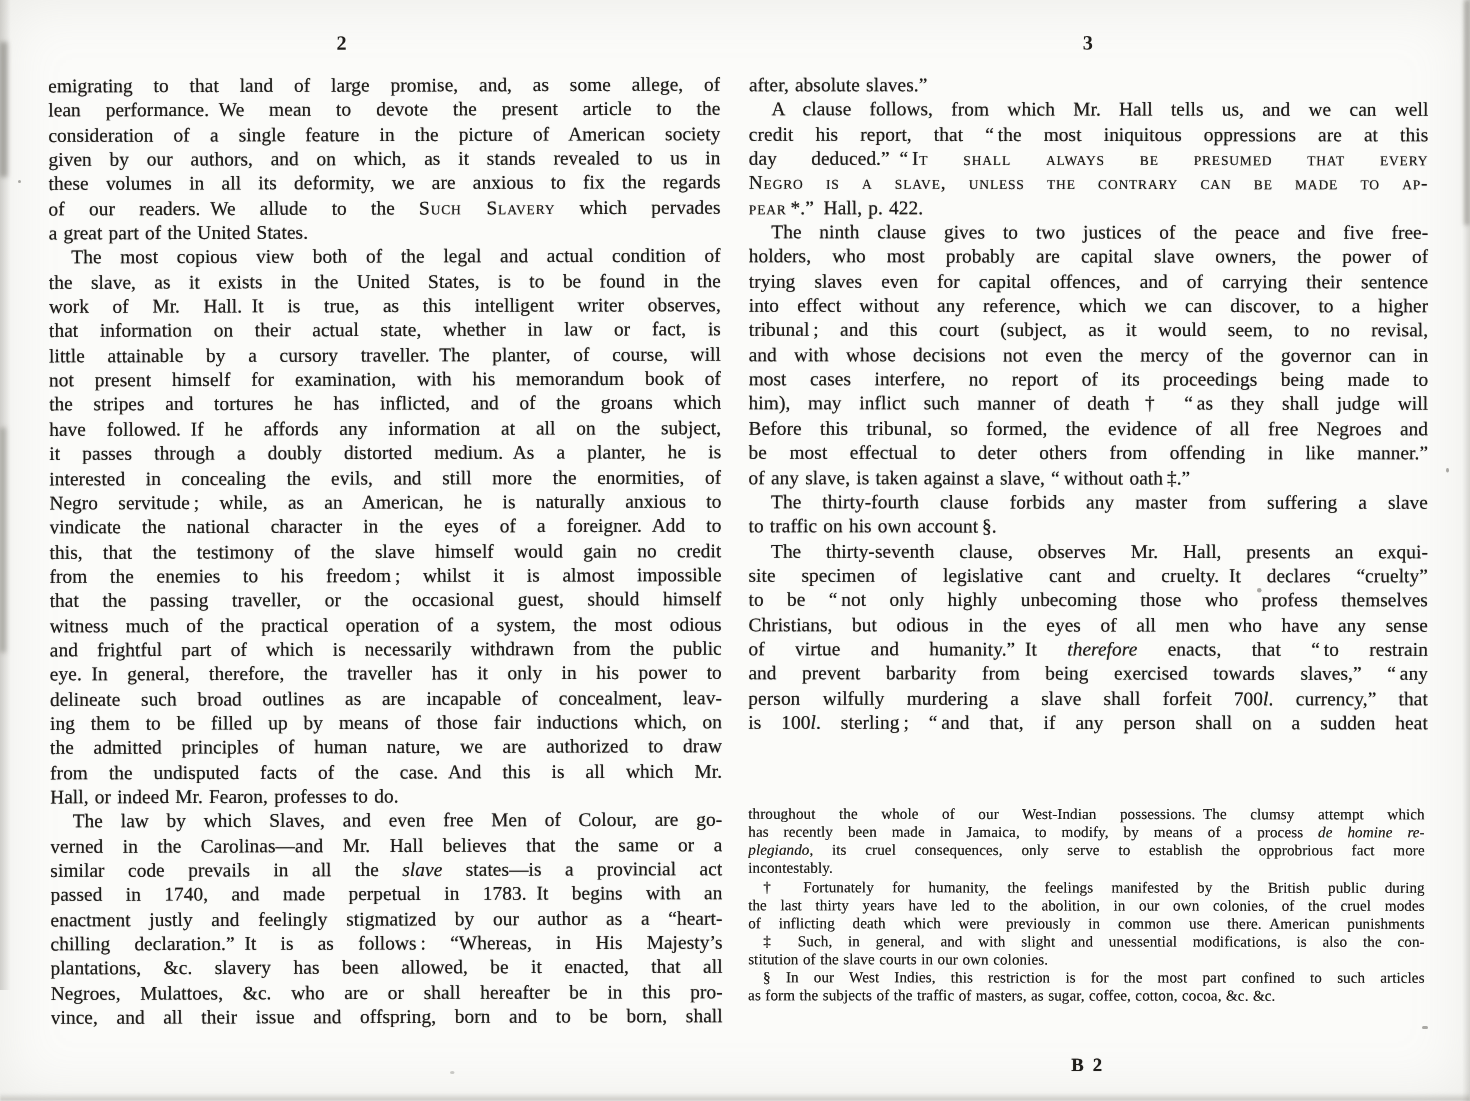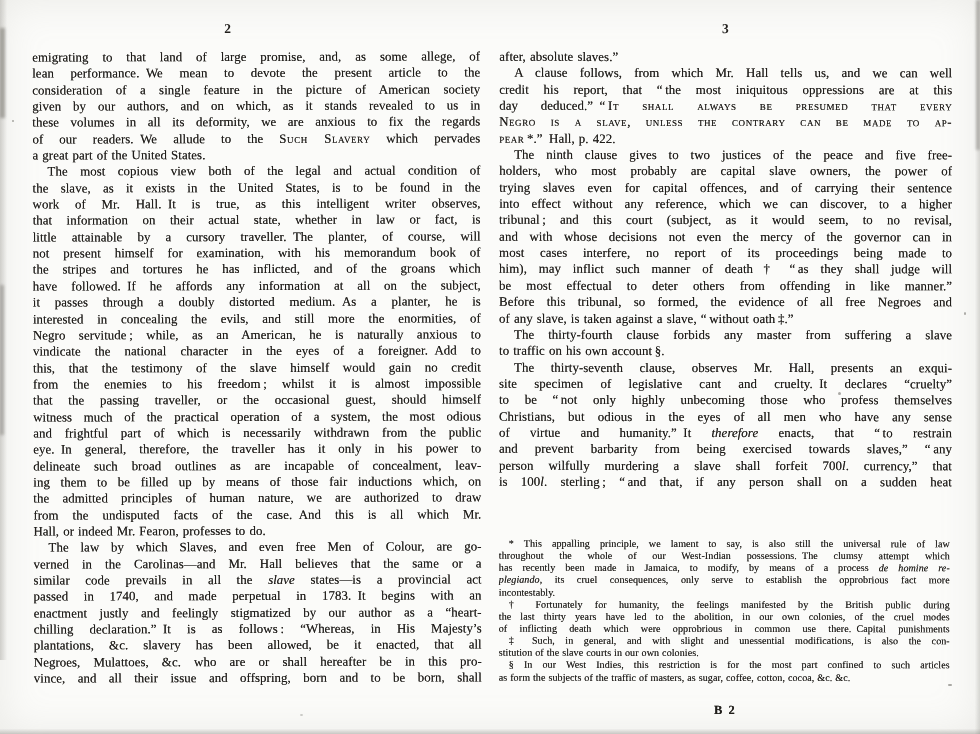--- a/index.html
+++ b/index.html
@@ -133,43 +133,42 @@
         <div class="line"><span class="sc">Negro is a slave, unless the contrary can be made to ap-</span></div>
         <div class="line end"><span class="sc">pear</span><span> *.” Hall, p. 422.</span></div>
         <div class="line in"><span>The ninth clause gives to two justices of the peace and five free-</span></div>
         <div class="line"><span>holders, who most probably are capital slave owners, the power of</span></div>
         <div class="line"><span>trying slaves even for capital offences, and of carrying their sentence</span></div>
         <div class="line"><span>into effect without any reference, which we can discover, to a higher</span></div>
         <div class="line"><span>tribunal ; and this court (subject, as it would seem, to no revisal,</span></div>
         <div class="line"><span>and with whose decisions not even the mercy of the governor can in</span></div>
         <div class="line"><span>most cases interfere, no report of its proceedings being made to</span></div>
         <div class="line"><span>him), may inflict such manner of death † “ as they shall judge will</span></div>
+        <div class="line"><span>Before this tribunal, so formed, the evidence of all free Negroes and</span></div>
         <div class="line"><span>be most effectual to deter others from offending in like manner.”</span></div>
-        <div class="line"><span>Before this tribunal, so formed, the evidence of all free Negroes and</span></div>
         <div class="line end"><span>of any slave, is taken against a slave, “ without oath ‡.”</span></div>
         <div class="line in"><span>The thirty-fourth clause forbids any master from suffering a slave</span></div>
         <div class="line end"><span>to traffic on his own account §.</span></div>
         <div class="line in"><span>The thirty-seventh clause, observes Mr. Hall, presents an exqui-</span></div>
         <div class="line"><span>site specimen of legislative cant and cruelty. It declares “cruelty”</span></div>
         <div class="line"><span>to be “ not only highly unbecoming those who profess themselves</span></div>
         <div class="line"><span>Christians, but odious in the eyes of all men who have any sense</span></div>
         <div class="line"><span>of virtue and humanity.” It </span><span class="i">therefore</span><span> enacts, that “ to restrain</span></div>
         <div class="line"><span>and prevent barbarity from being exercised towards slaves,” “ any</span></div>
         <div class="line"><span>person wilfully murdering a slave shall forfeit 700</span><span class="i">l</span><span>. currency,” that</span></div>
         <div class="line"><span>is 100</span><span class="i">l</span><span>. sterling ; “ and that, if any person shall on a sudden heat</span></div>
       </div>
     <div class="footnotes">
-        <div class="line in"><span>* This appalling principle, we lament to say, is also still the universal rule of law</span></div>
         <div class="line"><span>throughout the whole of our West-Indian possessions. The clumsy attempt which</span></div>
         <div class="line"><span>has recently been made in Jamaica, to modify, by means of a process </span><span class="i">de homine re-</span></div>
         <div class="line"><span class="i">plegiando</span><span>, its cruel consequences, only serve to establish the opprobrious fact more</span></div>
         <div class="line end"><span>incontestably.</span></div>
         <div class="line in"><span>† Fortunately for humanity, the feelings manifested by the British public during</span></div>
         <div class="line"><span>the last thirty years have led to the abolition, in our own colonies, of the cruel modes</span></div>
-        <div class="line"><span>of inflicting death which were opprobrious in common use there. Capital punishments</span></div>
+        <div class="line"><span>of inflicting death which were previously in common use there. American punishments</span></div>
         <div class="line in"><span>‡ Such, in general, and with slight and unessential modifications, is also the con-</span></div>
         <div class="line end"><span>stitution of the slave courts in our own colonies.</span></div>
         <div class="line in"><span>§ In our West Indies, this restriction is for the most part confined to such articles</span></div>
         <div class="line end"><span>as form the subjects of the traffic of masters, as sugar, coffee, cotton, cocoa, &amp;c. &amp;c.</span></div>
       </div>
     <div class="signature">B 2</div>
   </section>
 
   <div class="edge-left"></div>
   <div class="edge-right"></div>

